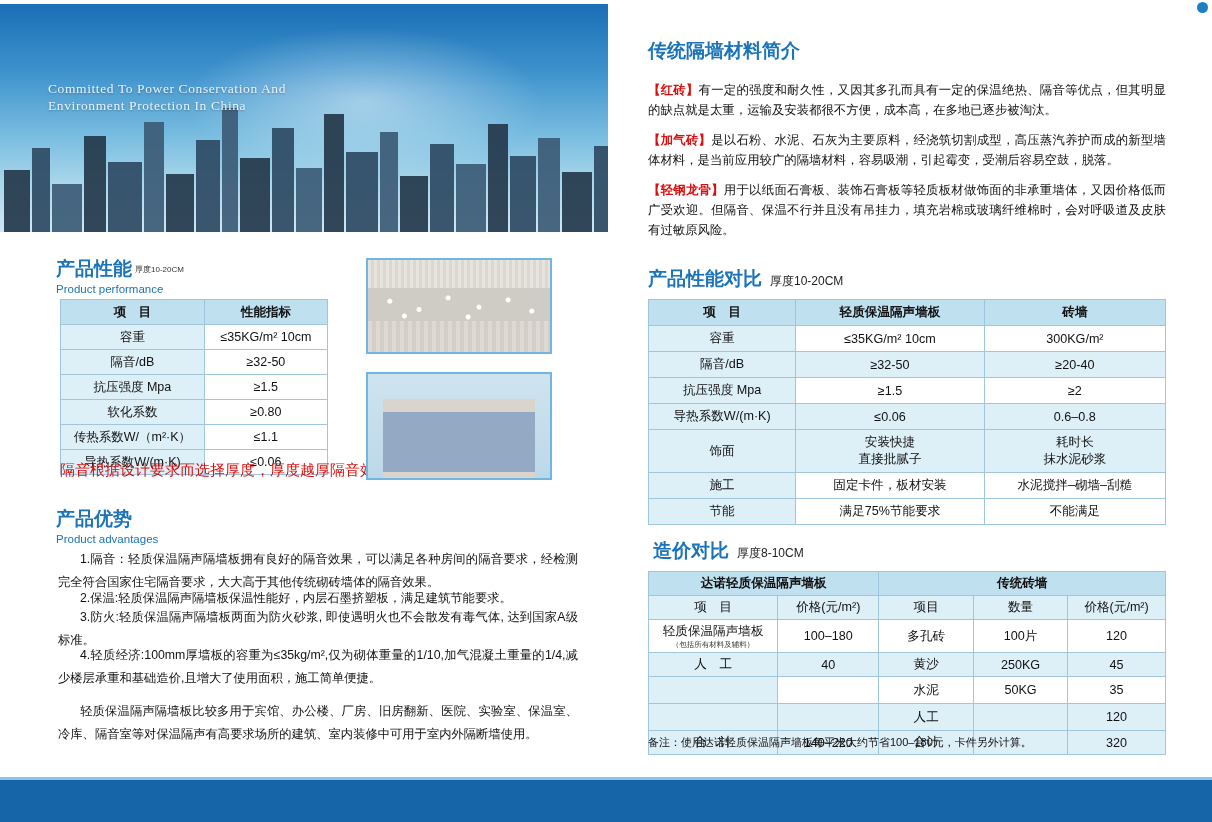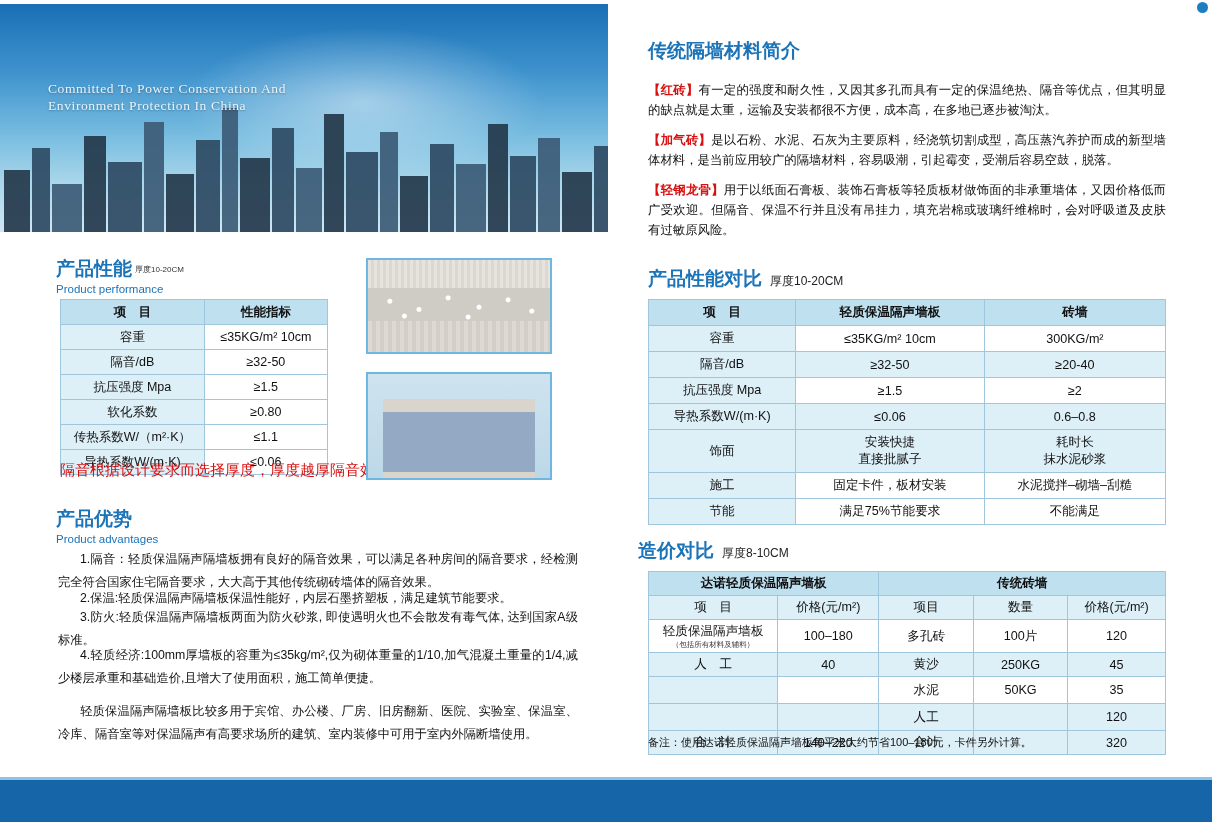--- a/index.html
+++ b/index.html
@@ -267,21 +267,21 @@
         <td class="white">水泥搅拌–砌墙–刮糙</td>
       </tr>
       <tr>
         <td class="alt">节能</td>
         <td class="white">满足75%节能要求</td>
         <td class="white">不能满足</td>
       </tr>
     </tbody>
       </table>
 
-    <div class="r-h" style="position:absolute;left:2px;top:538px;">
+    <div class="r-h" style="position:absolute;left:17px;top:538px;">
       <span>造价对比</span><span class="thick">厚度8-10CM</span>
     </div>
 
     <table class="tbl3" style="position:absolute;left:12px;top:571px;width:518px;">
       <tbody>
           <tr>
         <td class="hd" colspan="2" style="width:234px;">达诺轻质保温隔声墙板</td>
         <td class="hd" colspan="3" style="width:284px;">传统砖墙</td>
       </tr>
       <tr>

